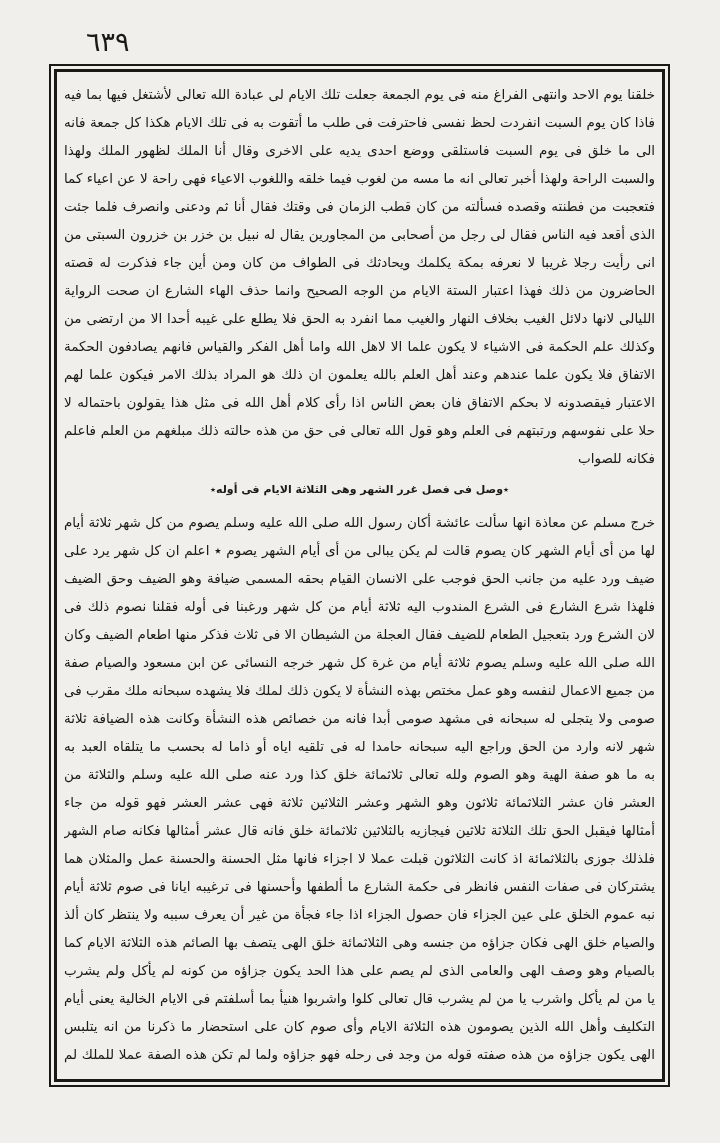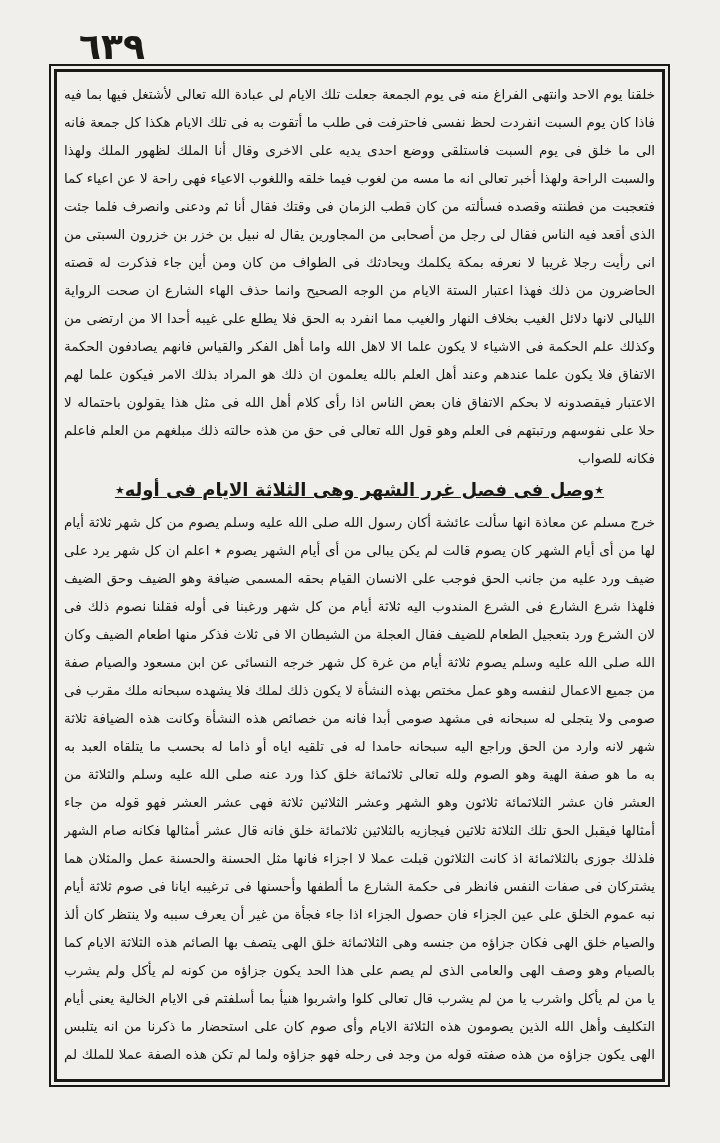--- a/index.html
+++ b/index.html
@@ -11,23 +11,23 @@
   body{
     background:var(--paper);
     font-family:"DejaVu Sans",sans-serif;
     color:var(--ink);
     position:relative;
     overflow:hidden;
   }
   .page-number{
     position:absolute;
     top:26px;
-    left:79px;
-    font-size:36px;
-    font-weight:bold;
+    left:86px;
+    font-size:27px;
+    font-weight:normal;
     letter-spacing:1px;
     color:var(--ink);
   }
   .frame-outer{
     position:absolute;
     left:49px;
     top:64px;
     width:621px;
     height:1023px;
     border:2px solid var(--ink);
@@ -57,24 +57,23 @@
     color:var(--ink);
   }
   .line.short{
     text-align-last:right;
   }
   .section-heading{
     height:36px;
     line-height:36px;
     text-align:right;
     text-align-last:center;
-    font-size:18px;
+    font-size:11px;
     font-weight:bold;
     overflow:hidden;
-    text-decoration:underline;
   }
 </style>
 </head>
 <body>
 
 <div class="page-number">٦٣٩</div>
 
 <div class="frame-outer">
   <div class="frame-inner">
     <div class="text-body">

